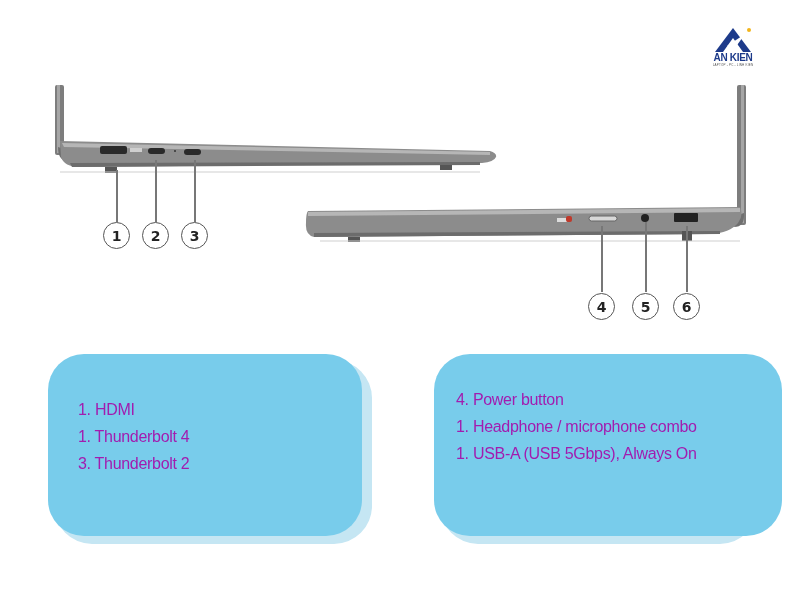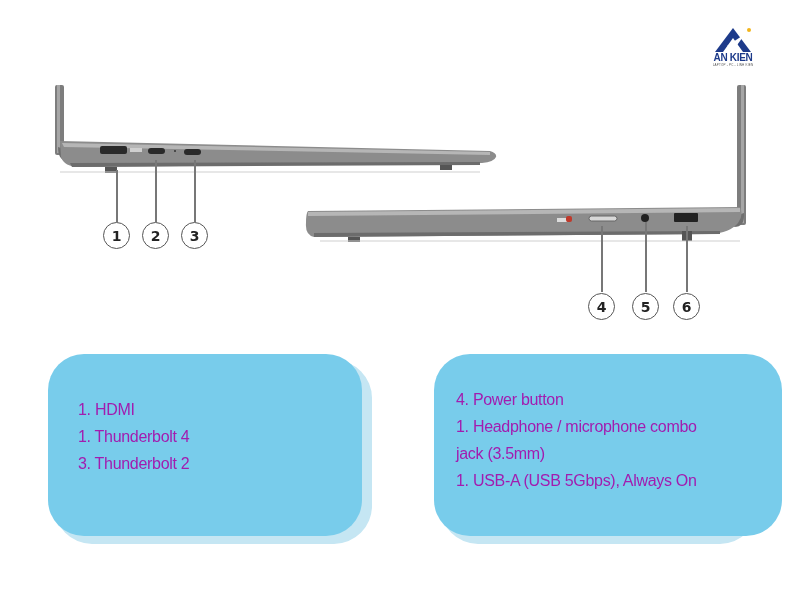--- a/index.html
+++ b/index.html
@@ -111,15 +111,14 @@
 <div class="abs card" style="left:48px;top:354px;width:314px;height:182px;padding-top:42px;">
   <div class="line">1. HDMI</div>
   <div class="line">1. Thunderbolt 4</div>
   <div class="line">3. Thunderbolt 2</div>
 </div>
 
 <div class="abs card-shadow" style="left:440px;top:360px;width:318px;height:184px;"></div>
 <div class="abs card" style="left:434px;top:354px;width:348px;height:182px;padding-top:32px;padding-left:22px;">
   <div class="line">4. Power button</div>
   <div class="line">1. Headphone / microphone combo</div>
-  <div class="line">jack (3.5mm)</div>
   <div class="line">1. USB-A (USB 5Gbps), Always On</div>
 </div>
 
 </body></html>

